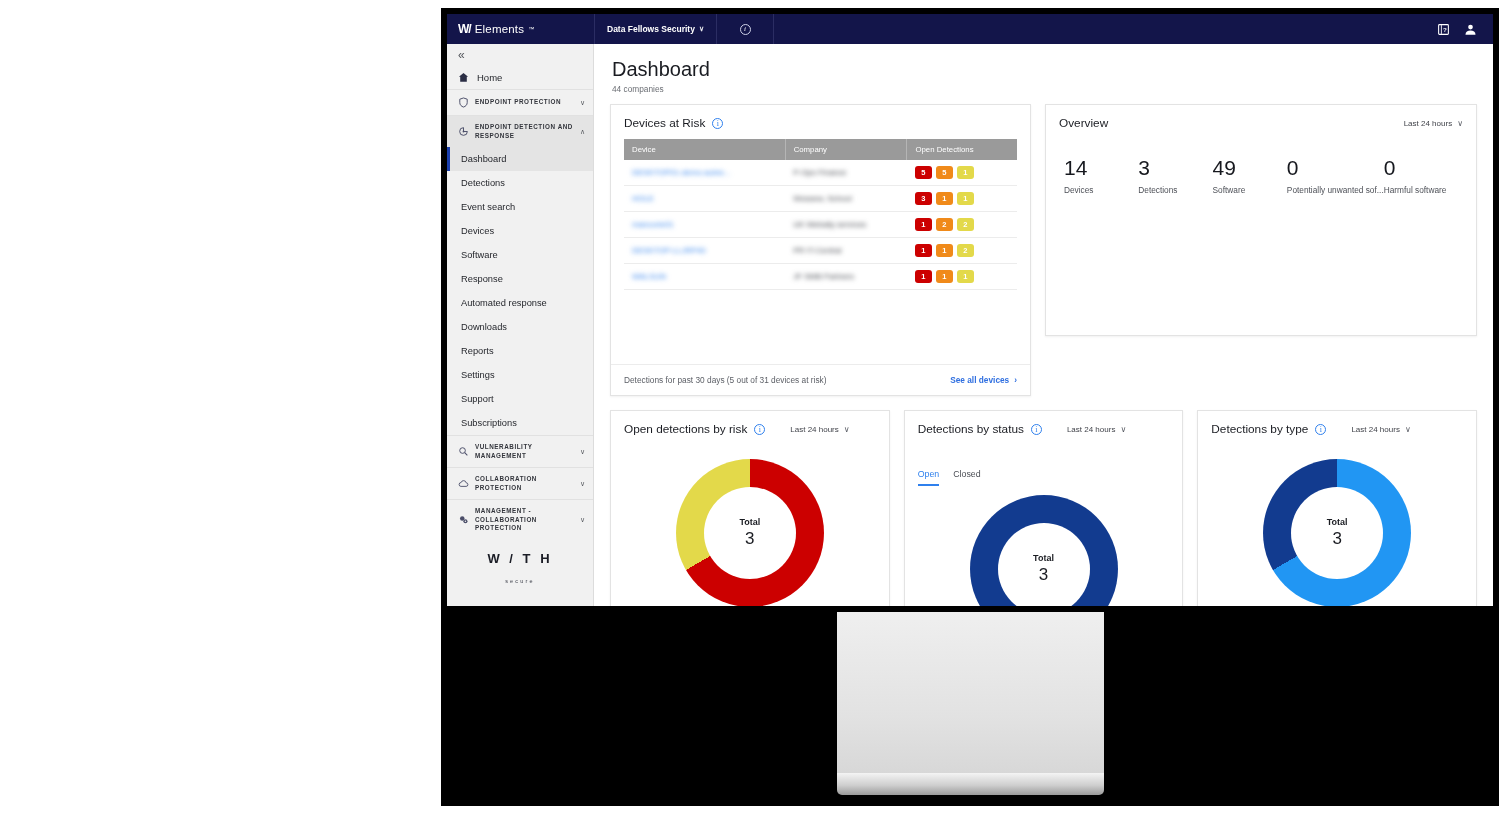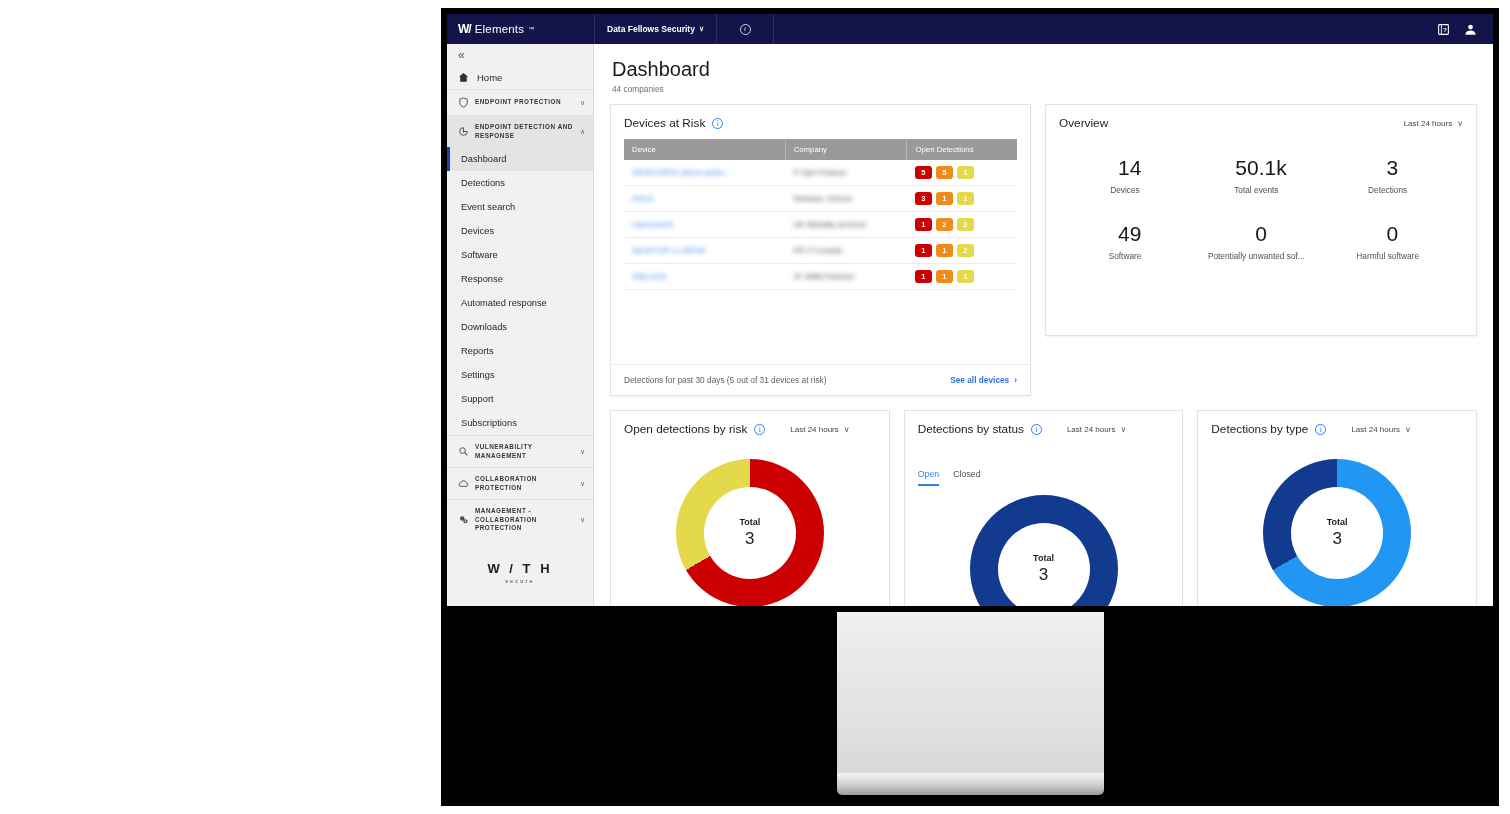--- a/index.html
+++ b/index.html
@@ -118,21 +118,21 @@
   .sub-item {
     padding: 7px 11px; font-size: 9.3px; color: #1f2127;
     cursor: pointer; border-left: 3px solid transparent;
   }
   .sub-item.active {
     border-left-color: #1b3fae; background: #e4e4e4; font-weight: 400;
   }
   #sidebar-spacer { flex: 1; }
   #sidebar-logo {
     padding: 0 0 22px 0; text-align: center;
-    display: flex; flex-direction: column; align-items: center; gap: 2px;
+    display: flex; flex-direction: column; align-items: center; gap: 12px;
   }
   #sidebar-logo .lg-main {
     font-size: 13px; font-weight: 700; letter-spacing: 3px; color: #1b1d26;
   }
   #sidebar-logo .lg-sub {
     font-size: 5.5px; letter-spacing: 2.2px; color: #3b3e48;
   }
 
   
   .sb-ico { width: 11px; height: 11px; flex: 0 0 11px; line-height: 0; }
@@ -204,22 +204,22 @@
   }
   #devices-foot .ft-text { font-size: 8.3px; color: #5d6067; }
   #see-all {
     margin-left: auto; display: flex; align-items: flex-end; gap: 5px;
     font-size: 8.3px; font-weight: 700; color: #2f6fe0; cursor: pointer;
   }
 
   
   #overview-card { flex: 1; height: 232px; }
   .kpi-grid {
-    display: grid; grid-template-columns: repeat(3, 1fr);
-    row-gap: 28px; padding: 18px 18px 0 18px; text-align: center;
+    display: grid; grid-template-columns: repeat(5, 1fr);
+    row-gap: 28px; padding: 18px 18px 0 18px;
   }
   .kpi .kv { font-size: 21px; font-weight: 400; color: #16181e; line-height: 1.05; }
   .kpi .kl {
     font-size: 8.3px; color: #4e5158; margin-top: 6px;
     white-space: nowrap; overflow: hidden; text-overflow: ellipsis;
     max-width: 122px;
   }
 
   
   #donut-row { margin-top: 14px; }
@@ -484,24 +484,20 @@
                 <span>Last 24 hours</span>
                 <span class="pc">∨</span>
               </span>
             </div>
             <div class="kpi-grid" id="kpi-grid">
                 <div class="kpi">
                   <div class="kv">14</div>
                   <div class="kl">Devices</div>
                 </div>
                 <div class="kpi">
-                  <div class="kv">50.1k</div>
-                  <div class="kl">Total events</div>
-                </div>
-                <div class="kpi">
                   <div class="kv">3</div>
                   <div class="kl">Detections</div>
                 </div>
                 <div class="kpi">
                   <div class="kv">49</div>
                   <div class="kl">Software</div>
                 </div>
                 <div class="kpi">
                   <div class="kv">0</div>
                   <div class="kl">Potentially unwanted sof...</div>

